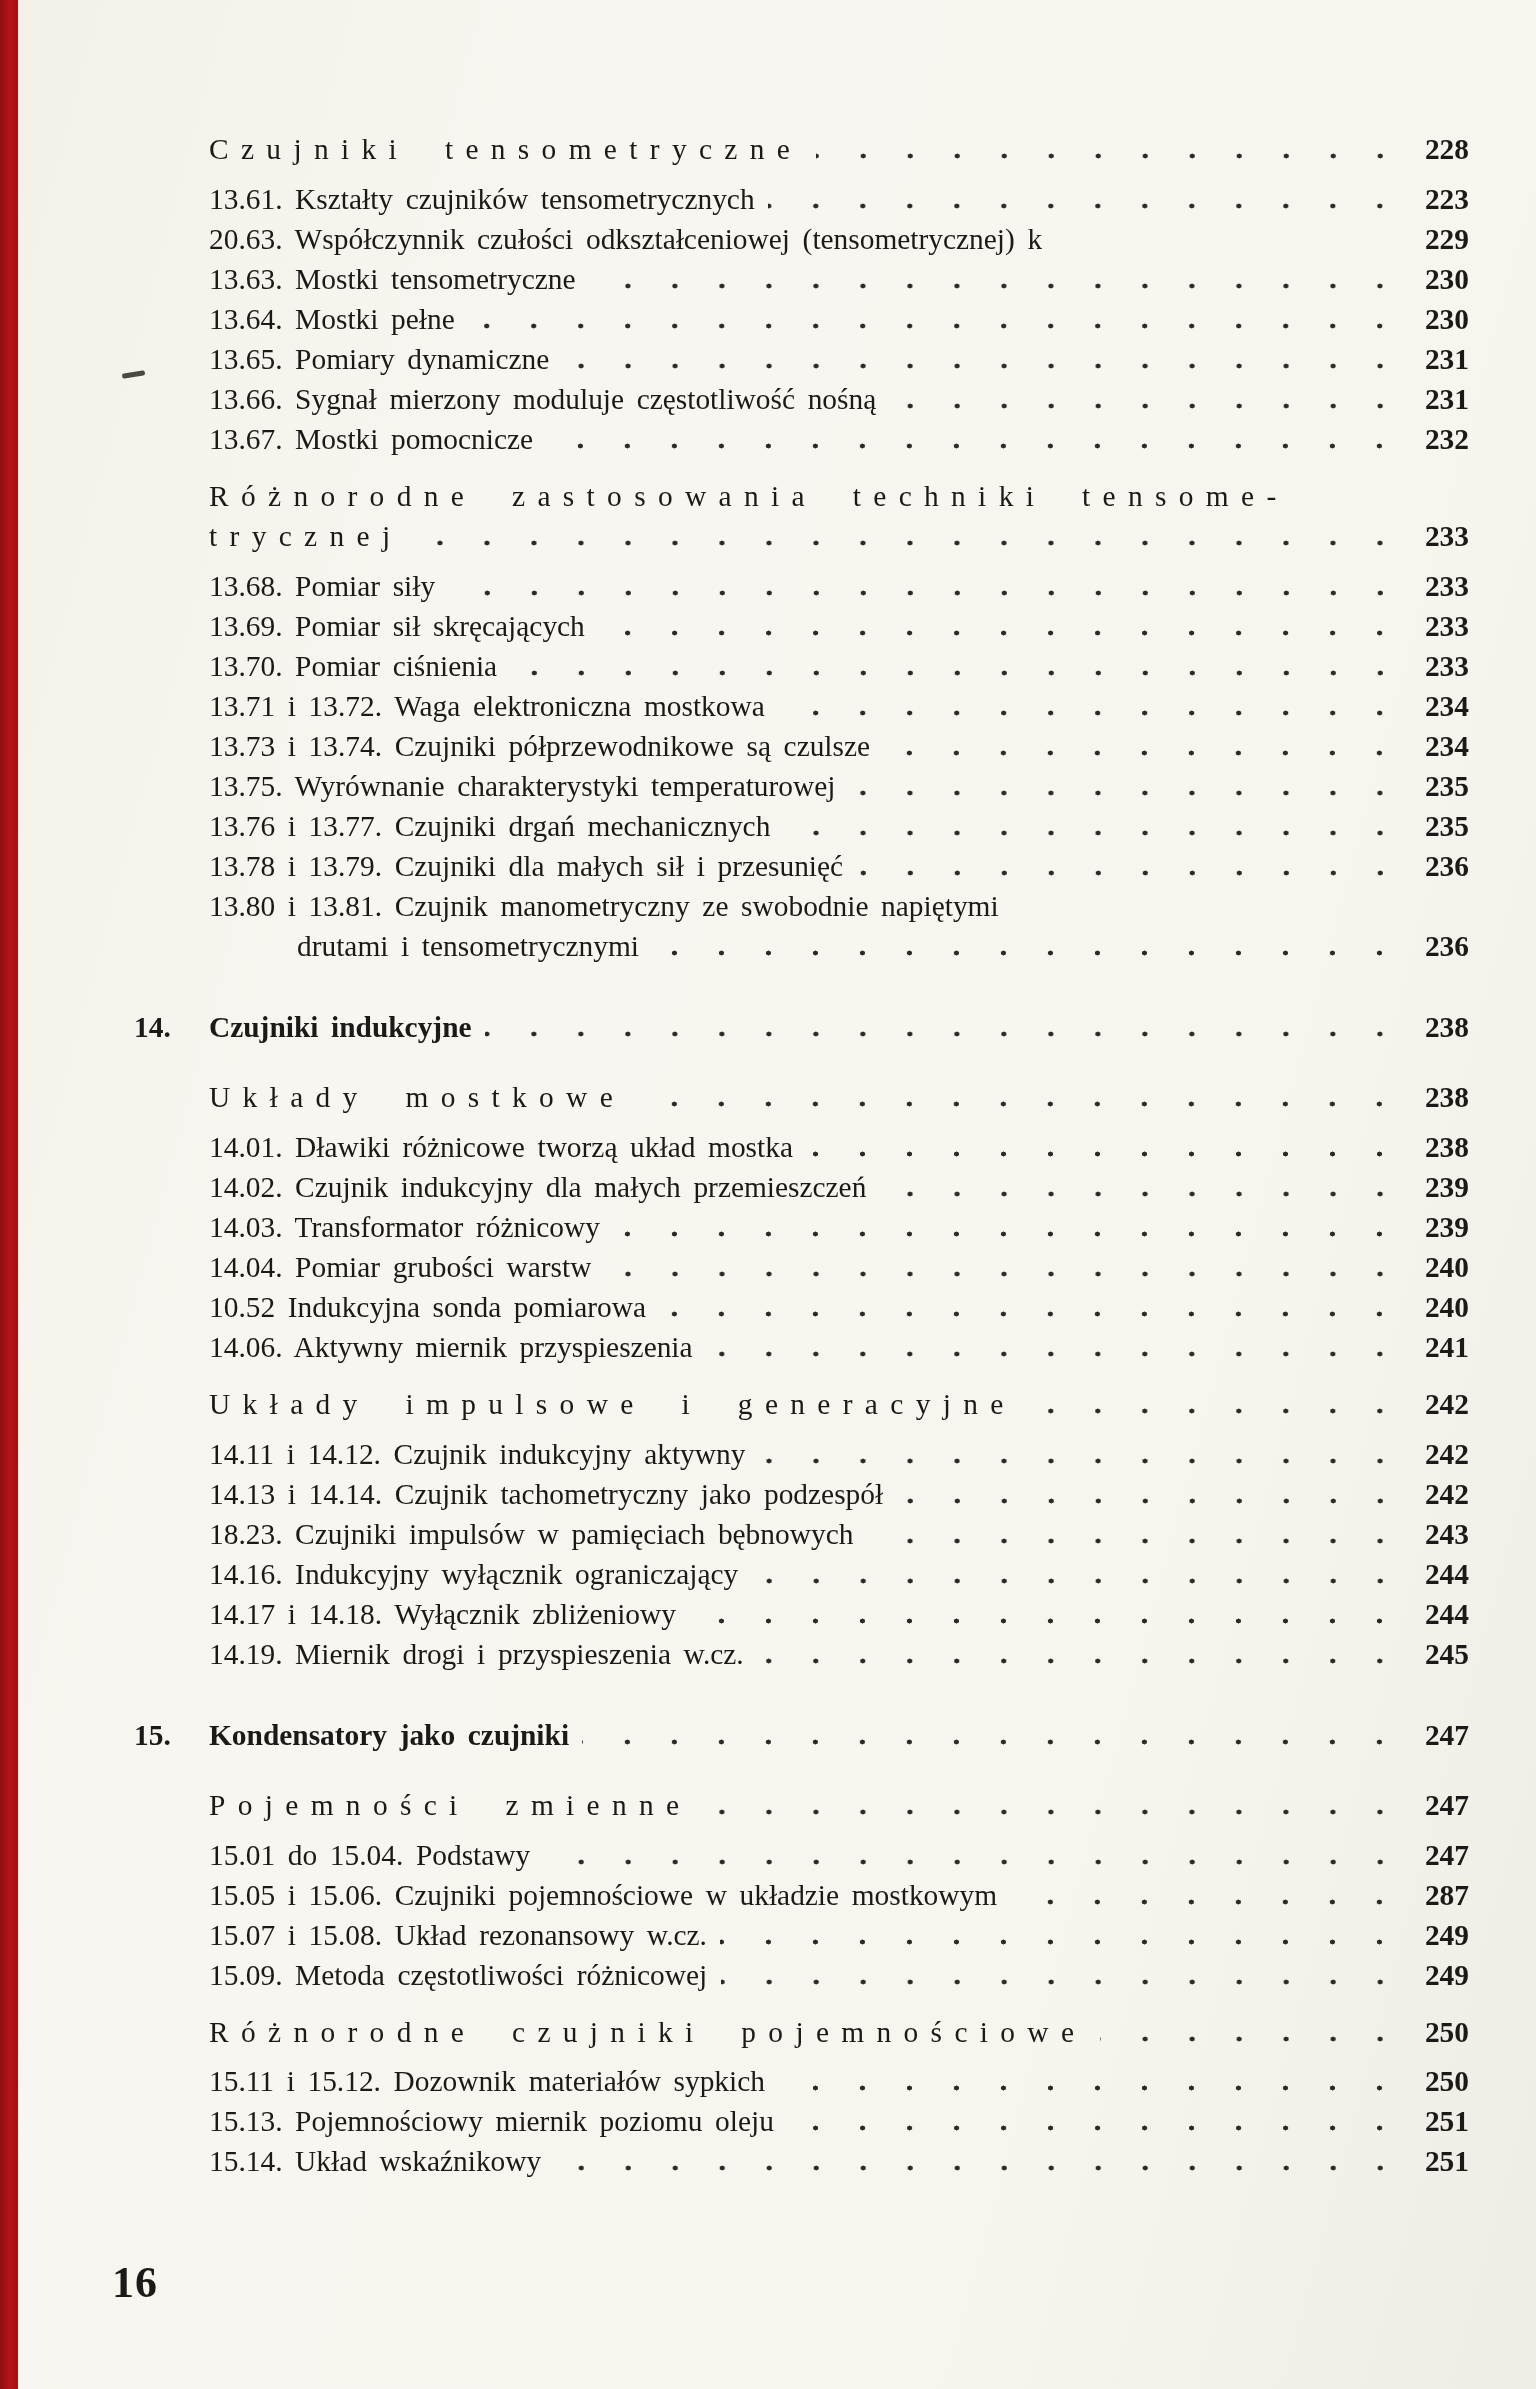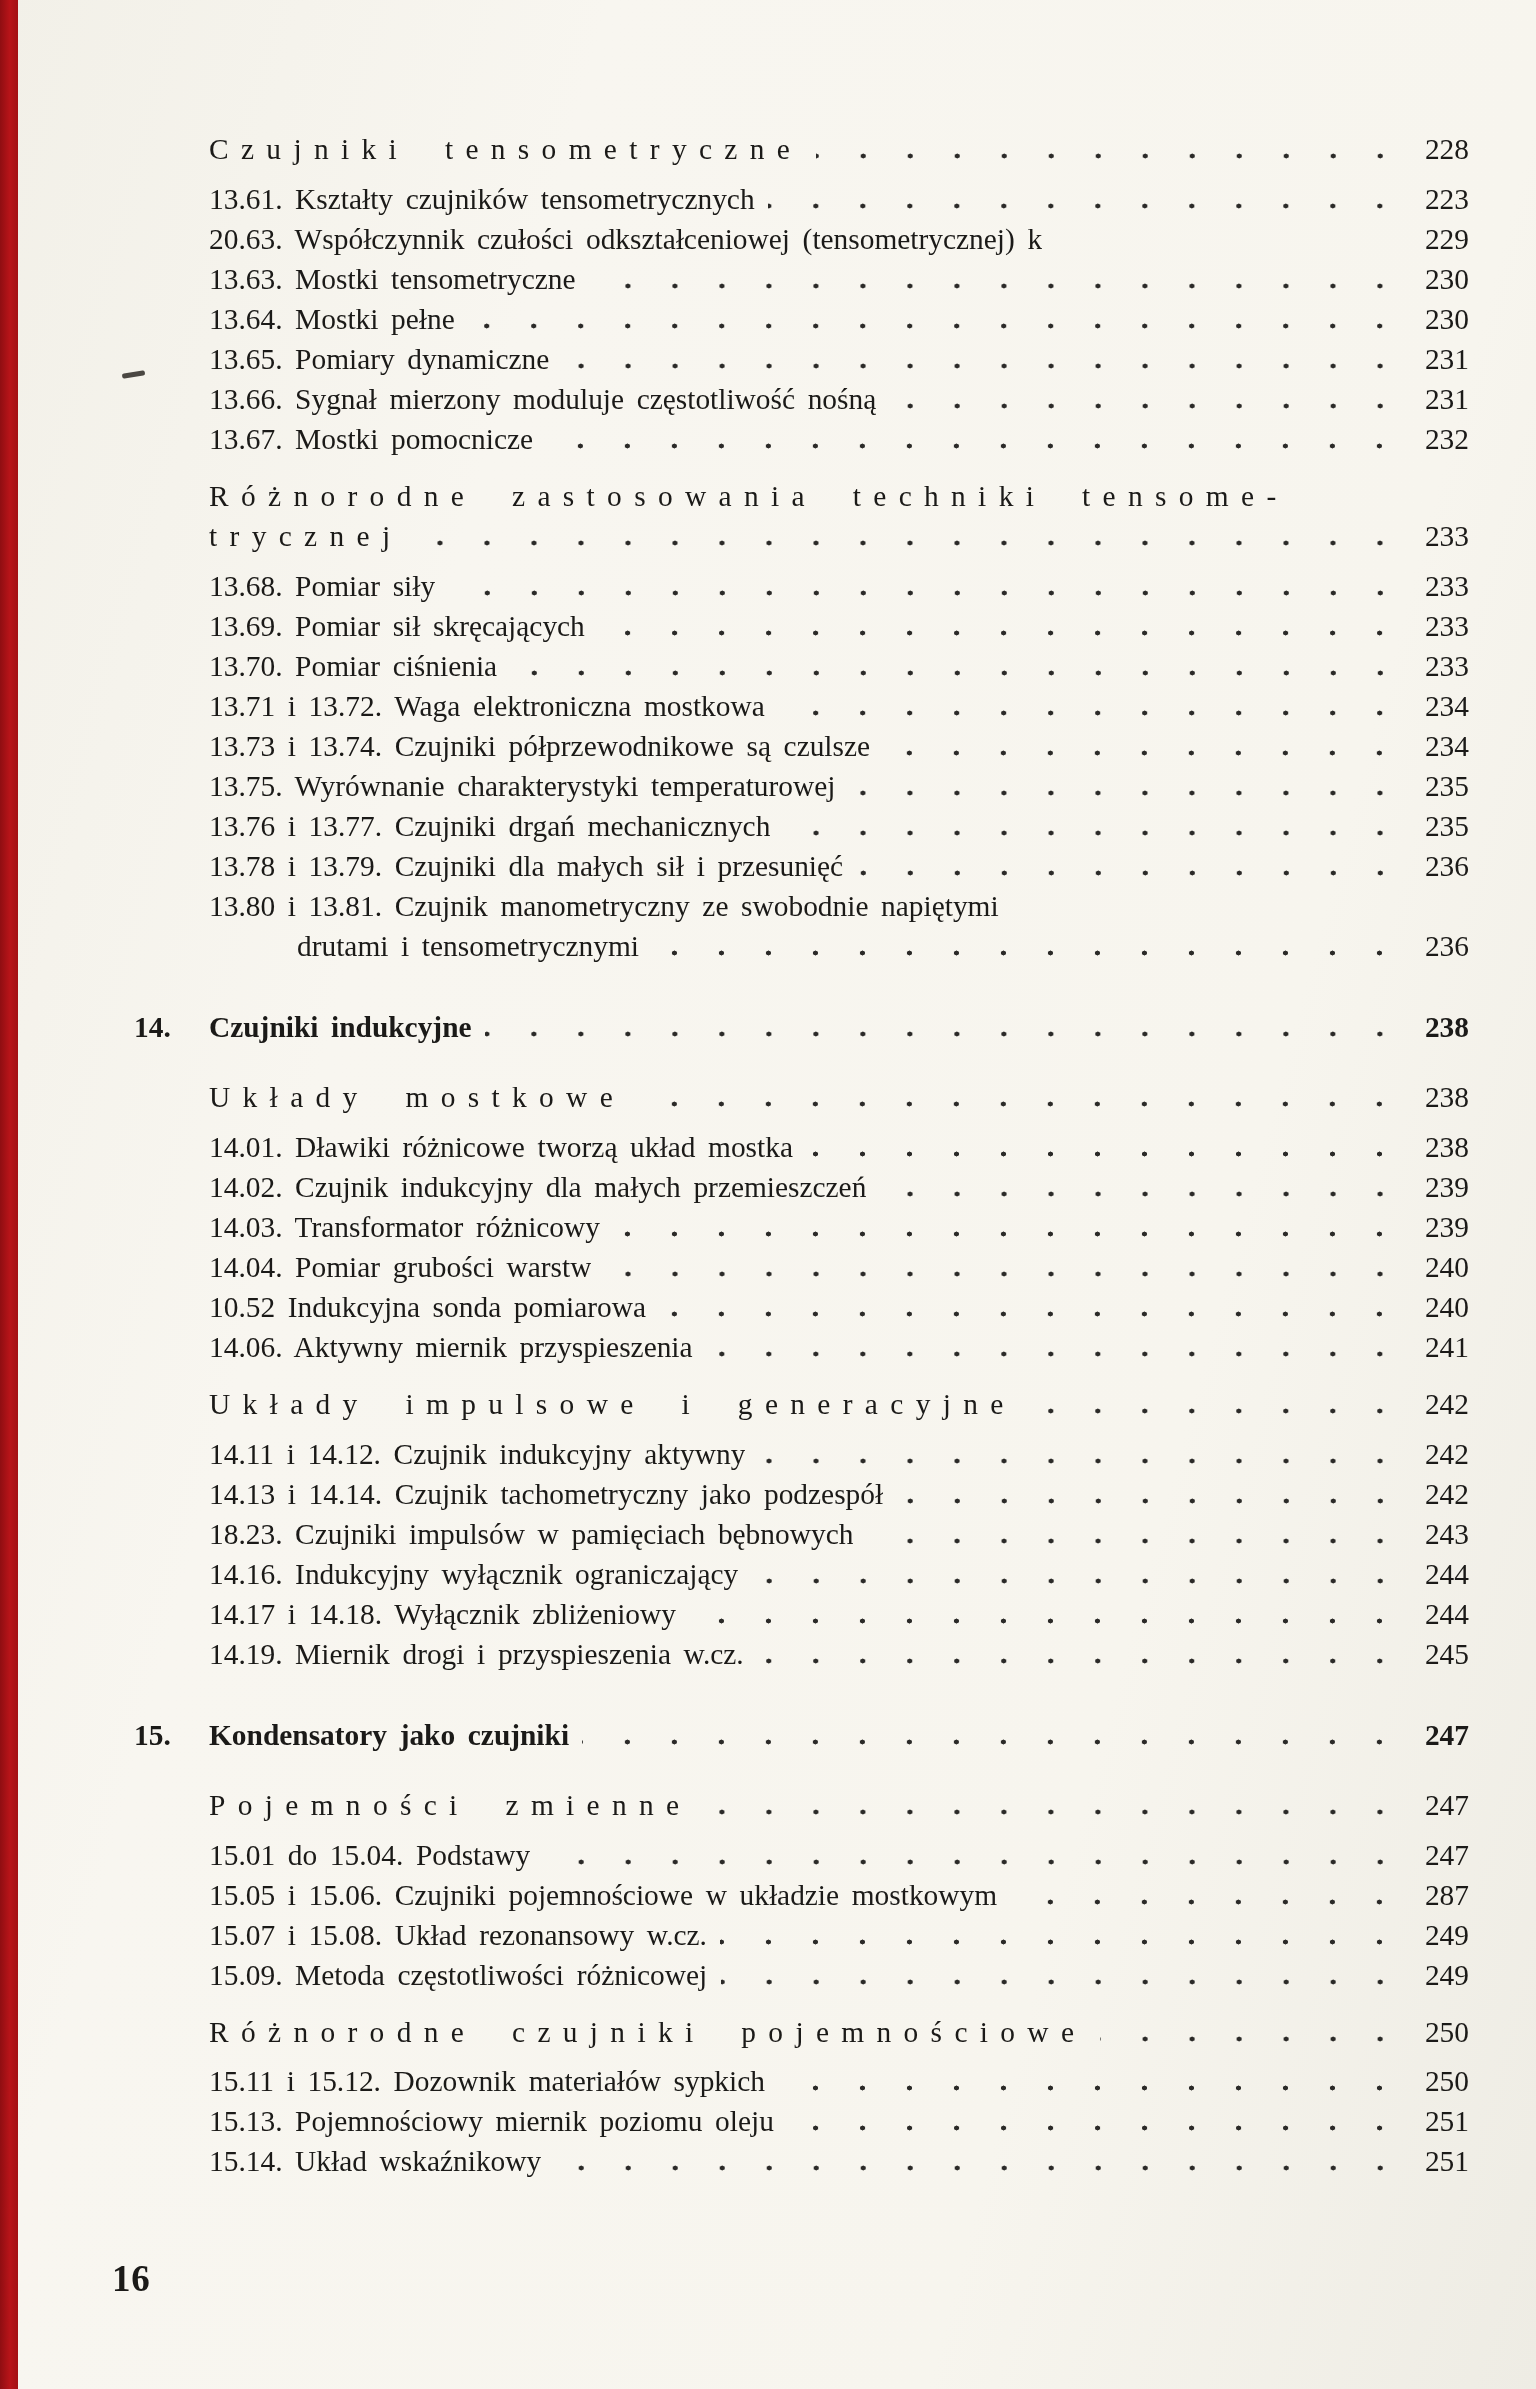--- a/index.html
+++ b/index.html
@@ -68,27 +68,28 @@
     background-size: 47px 6px;
     background-repeat: repeat-x;
     background-position: right center;
   }
   .leader.blank { background-image: none; }
 
   .page {
     flex: 0 0 auto;
     min-width: 59px;
     text-align: right;
+    font-weight: bold;
   }
 
   .footer-num {
     position: absolute;
     left: 112px;
     top: 2257px;
-    font-size: 37px;
+    font-size: 44px;
     font-weight: 700;
     letter-spacing: 0.02em;
   }
 
   .artifact-dash {
     position: absolute;
     left: 122px;
     top: 372px;
     width: 23px;
     height: 4.7px;

